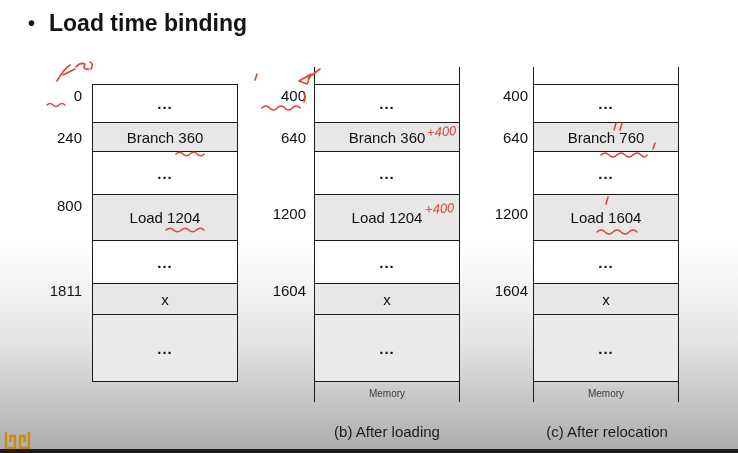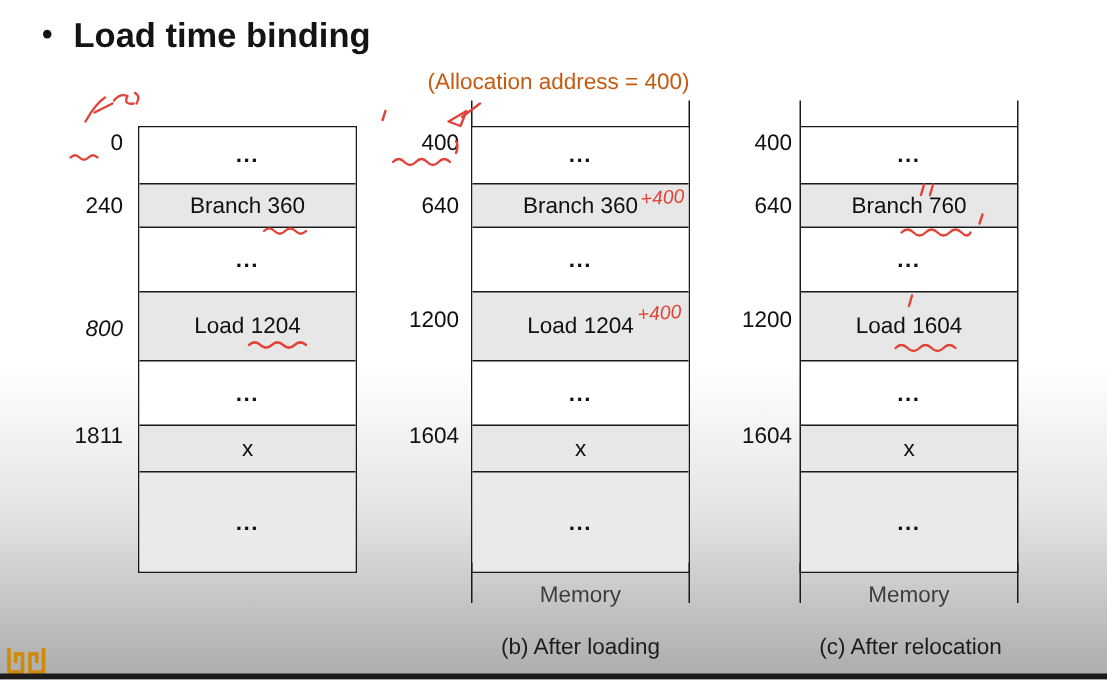--- a/index.html
+++ b/index.html
@@ -17,44 +17,43 @@
   .mrow + .mrow{border-top:1.6px solid #1a1a1a;}
   .h0{height:37px}.h1{height:29px}.h2{height:43px}.h3{height:46px}.h4{height:43px}.h5{height:31px}.h6{height:67px}
   .cell-white{background:#ffffff;}
   .cell-shaded{background:#e7e7e7;}
   .cell-shaded2{background:#eaeaea;}
   .dots{font-weight:bold;letter-spacing:1px;}
   .addr{position:absolute;width:60px;height:18px;line-height:18px;text-align:right;font-size:15px;color:#111;}
   .ext{position:absolute;width:146px;box-sizing:border-box;border-left:1.6px solid #1a1a1a;border-right:1.6px solid #1a1a1a;}
   .ext-top{top:67px;height:17px;}
   .ext-bottom{top:375px;height:27px;}
-  .memory-label{position:absolute;top:388px;width:146px;text-align:center;font-size:15px;color:#3d3d3d;}
+  .memory-label{position:absolute;top:388px;width:146px;text-align:center;font-size:10px;color:#3d3d3d;}
   .caption{position:absolute;top:423px;width:210px;text-align:center;font-size:15px;color:#1c1c1c;}
   .anno{position:absolute;pointer-events:none;}
   .anno svg{display:block;}
   .anno path,.anno polygon,.anno line{stroke:#E04438;stroke-width:1.6;fill:none;stroke-linecap:round;stroke-linejoin:round;}
   .red-text{position:absolute;color:#E04438;font-size:13px;font-style:italic;transform:rotate(-4deg);white-space:nowrap;}
   .logo{position:absolute;left:4px;top:430px;}
   .logo path{stroke:#CF8A07;stroke-width:2.4;fill:none;}
 </style>
 </head>
 <body>
 
 <div class="slide">
 
   <div class="title">
     <span class="bullet">•</span>
     <span>Load time binding</span>
   </div>
 
-  <div class="subtitle">(Allocation address = 400)</div>
 
   <div class="addr" style="left:22px;top:87px;">0</div>
   <div class="addr" style="left:22px;top:129px;">240</div>
-  <div class="addr" style="left:22px;top:211px;font-style:italic;">800</div>
+  <div class="addr" style="left:22px;top:197px;">800</div>
   <div class="addr" style="left:22px;top:282px;">1811</div>
 
   <div class="mem-table" style="left:92px;">
     <div class="mrow h0 cell-white dots">...</div>
     <div class="mrow h1 cell-shaded">Branch 360</div>
     <div class="mrow h2 cell-white dots">...</div>
     <div class="mrow h3 cell-shaded">Load 1204</div>
     <div class="mrow h4 cell-white dots">...</div>
     <div class="mrow h5 cell-shaded">x</div>
     <div class="mrow h6 cell-shaded2 dots">...</div>

